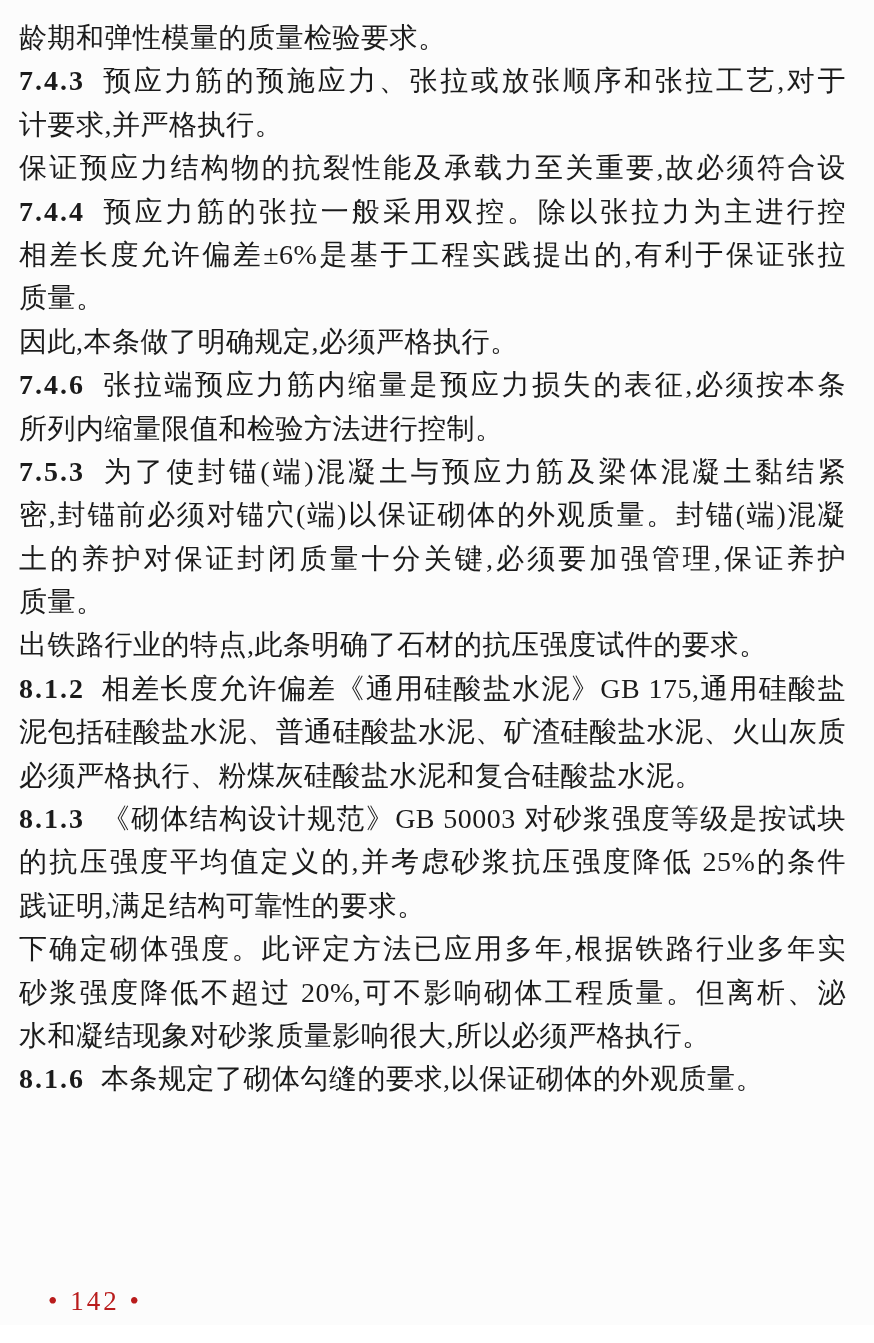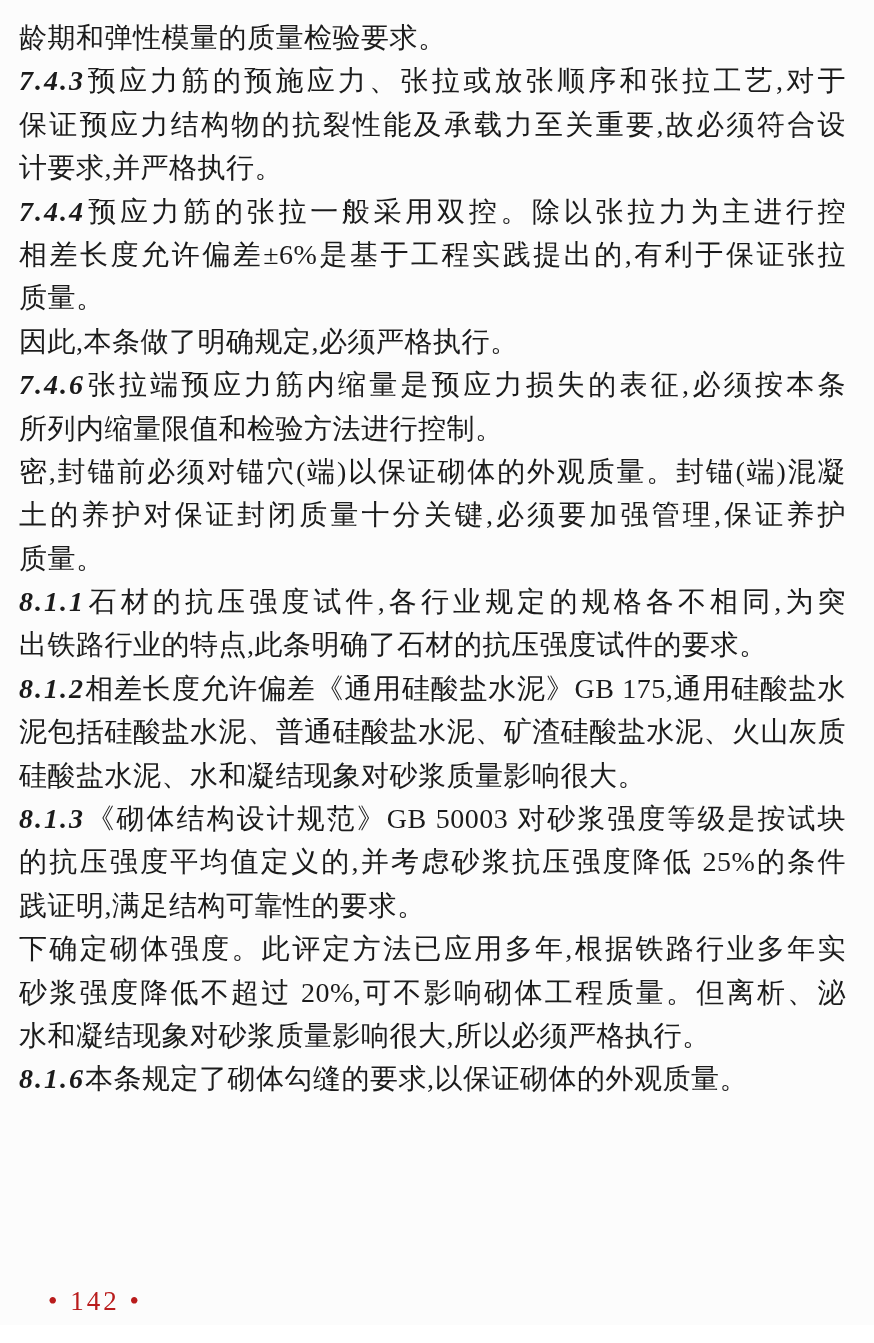--- a/index.html
+++ b/index.html
@@ -32,56 +32,56 @@
     white-space: normal;
     overflow: hidden;
   }
   .line.last {
     text-align: left;
     text-align-last: left;
   }
   .num {
     font-weight: bold;
     letter-spacing: 2px;
+    margin-right: 16px;
     font-family: "Liberation Serif", "DejaVu Serif", serif;
-    font-style: italic;
   }
   .footer {
     position: absolute;
     left: 48px;
     top: 1284px;
     font-size: 27px;
     line-height: 34px;
     letter-spacing: 3px;
     color: #b91c1c;
   }
 </style>
 </head>
 <body>
 
 <div class="page">
   <main class="content" id="lines-container">
       <div class="line last"><span>龄期和弹性模量的质量检验要求。</span></div>
       <div class="line"><span class="num">7.4.3</span><span>预应力筋的预施应力、张拉或放张顺序和张拉工艺,对于</span></div>
+      <div class="line last"><span>计要求,并严格执行。</span></div>
       <div class="line"><span>保证预应力结构物的抗裂性能及承载力至关重要,故必须符合设</span></div>
-      <div class="line last"><span>计要求,并严格执行。</span></div>
       <div class="line"><span class="num">7.4.4</span><span>预应力筋的张拉一般采用双控。除以张拉力为主进行控</span></div>
       <div class="line"><span>相差长度允许偏差±6%是基于工程实践提出的,有利于保证张拉</span></div>
       <div class="line last"><span>质量。</span></div>
       <div class="line last"><span>因此,本条做了明确规定,必须严格执行。</span></div>
       <div class="line"><span class="num">7.4.6</span><span>张拉端预应力筋内缩量是预应力损失的表征,必须按本条</span></div>
       <div class="line last"><span>所列内缩量限值和检验方法进行控制。</span></div>
+      <div class="line"><span class="num">7.5.3</span><span>为了使封锚(端)混凝土与预应力筋及梁体混凝土黏结紧</span></div>
       <div class="line"><span>密,封锚前必须对锚穴(端)以保证砌体的外观质量。封锚(端)混凝</span></div>
       <div class="line"><span>土的养护对保证封闭质量十分关键,必须要加强管理,保证养护</span></div>
       <div class="line last"><span>质量。</span></div>
-      <div class="line"><span class="num">8.1.1</span><span>石材的抗压强度试件,各行业规定的规格各不相同,为突</span></div>
       <div class="line last"><span>出铁路行业的特点,此条明确了石材的抗压强度试件的要求。</span></div>
       <div class="line"><span class="num">8.1.2</span><span>相差长度允许偏差《通用硅酸盐水泥》GB 175,通用硅酸盐水</span></div>
       <div class="line"><span>泥包括硅酸盐水泥、普通硅酸盐水泥、矿渣硅酸盐水泥、火山灰质</span></div>
-      <div class="line last"><span>硅酸盐水泥、水和凝结现象对砂浆质量影响很大。</span></div>
+      <div class="line last"><span>必须严格执行、粉煤灰硅酸盐水泥和复合硅酸盐水泥。</span></div>
       <div class="line"><span class="num">8.1.3</span><span>《砌体结构设计规范》GB 50003 对砂浆强度等级是按试块</span></div>
       <div class="line"><span>的抗压强度平均值定义的,并考虑砂浆抗压强度降低 25%的条件</span></div>
       <div class="line last"><span>践证明,满足结构可靠性的要求。</span></div>
       <div class="line"><span>下确定砌体强度。此评定方法已应用多年,根据铁路行业多年实</span></div>
       <div class="line"><span>砂浆强度降低不超过 20%,可不影响砌体工程质量。但离析、泌</span></div>
       <div class="line last"><span>水和凝结现象对砂浆质量影响很大,所以必须严格执行。</span></div>
       <div class="line last"><span class="num">8.1.6</span><span>本条规定了砌体勾缝的要求,以保证砌体的外观质量。</span></div>
     </main>
   <div class="footer">
     <span>• 142 •</span>

